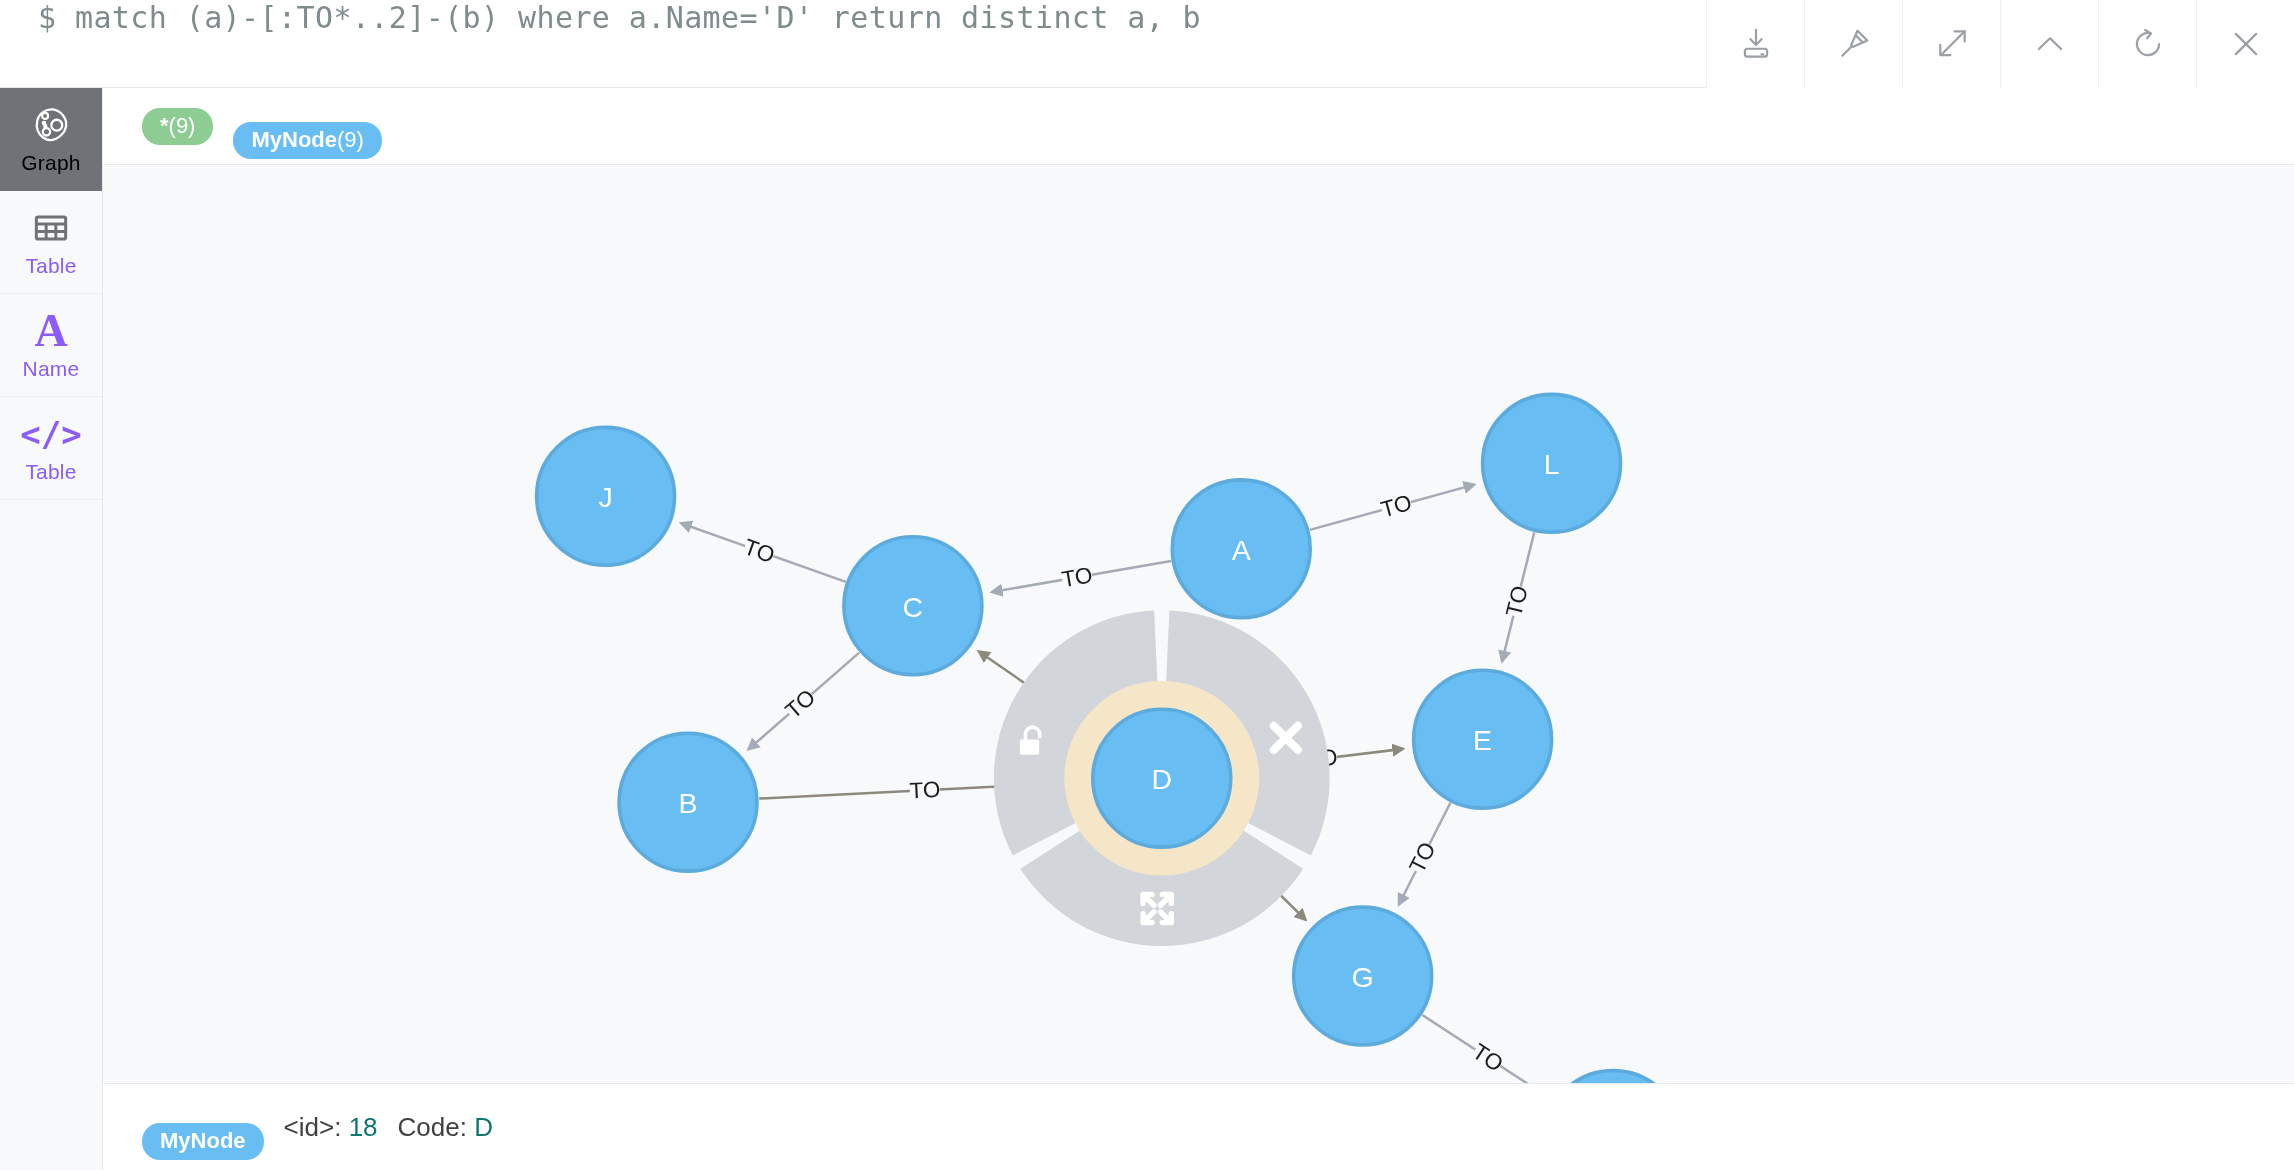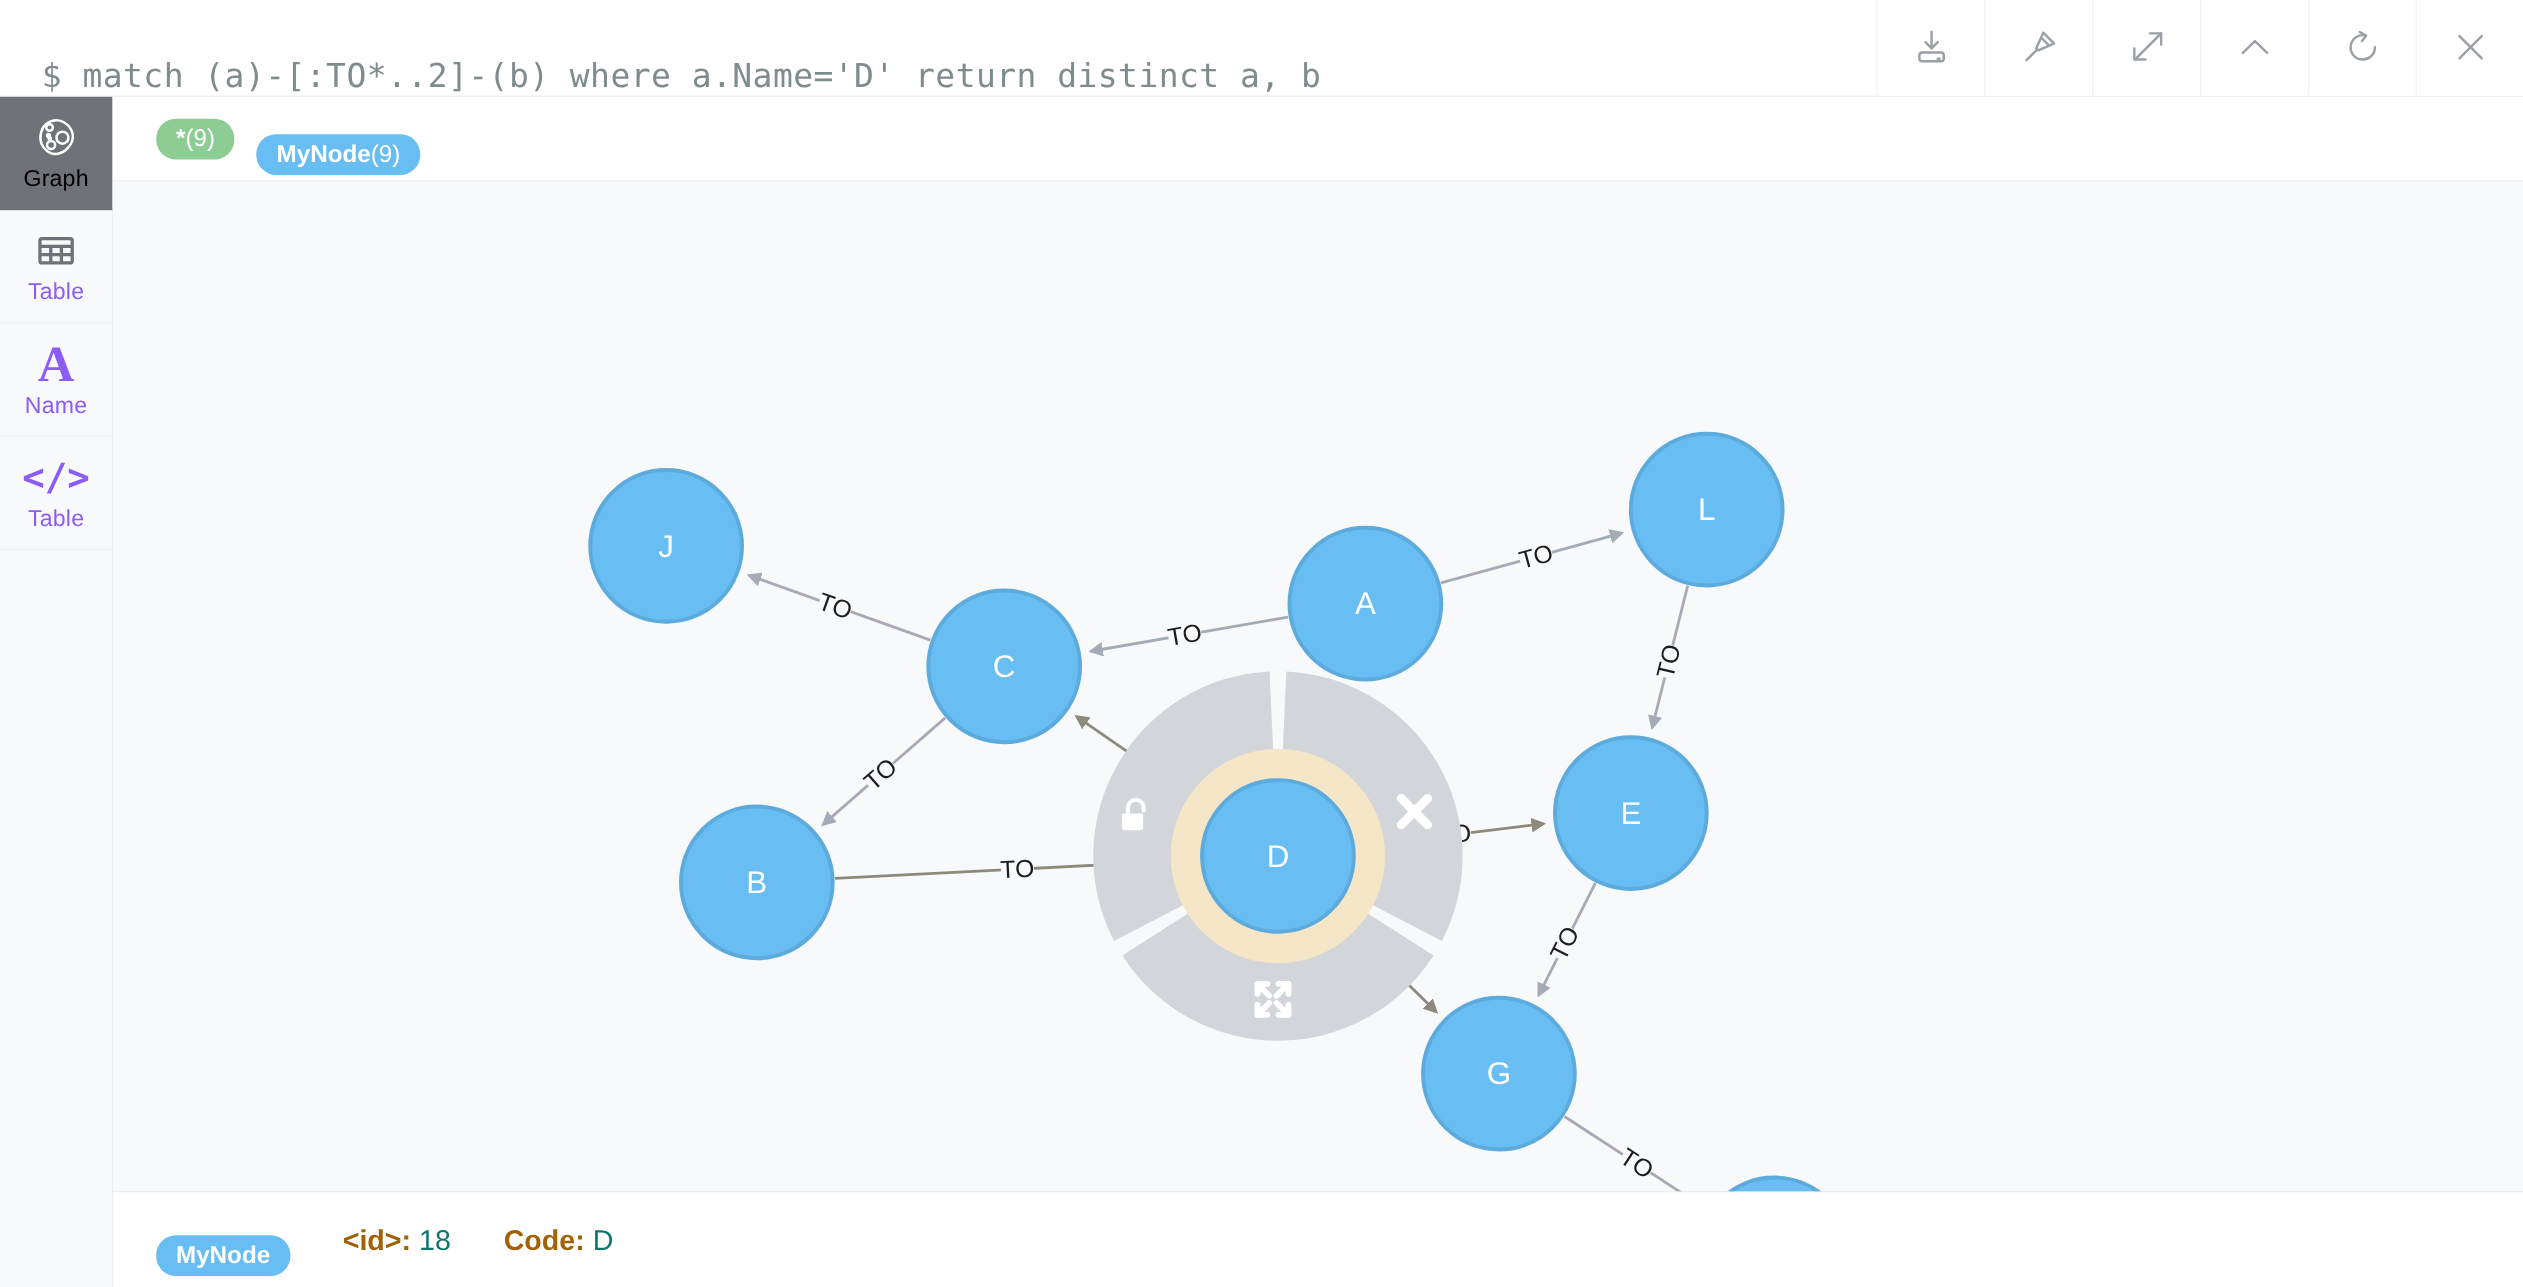--- a/index.html
+++ b/index.html
@@ -22,21 +22,21 @@
   
   .query-bar {
     position: absolute;
     left: 0; top: 0;
     width: 2294px;
     height: 88px;
     background: #ffffff;
     border-bottom: 1px solid #e6e9ee;
     box-sizing: border-box;
     display: flex;
-    align-items: flex-end;
+    align-items: flex-start;
   }
   .query-text {
     flex: 1 1 auto;
     padding-left: 38px;
     font-family: "DejaVu Sans Mono", "Liberation Mono", monospace;
     font-size: 30px;
     color: #7f8c8d;
     letter-spacing: 0.4px;
     white-space: nowrap;
     overflow: hidden;
@@ -163,23 +163,22 @@
     gap: 20px;
     box-sizing: border-box;
   }
   .footer .chip { font-weight: 700; }
   .prop {
     font-size: 26px;
     color: #6f7276;
     white-space: nowrap;
   }
   .prop .k {
-    font-weight: 700;
-    color: #a16207;
-    margin-left: 28px;
+    font-weight: 400;
+    color: #404040;
   }
   .prop .v { color: #0f766e; }
 </style>
 </head>
 <body>
 
 <div id="app">
 
   <div class="query-bar">
     <div class="query-text">$ match (a)-[:TO*..2]-(b) where a.Name='D' return distinct a, b</div>

